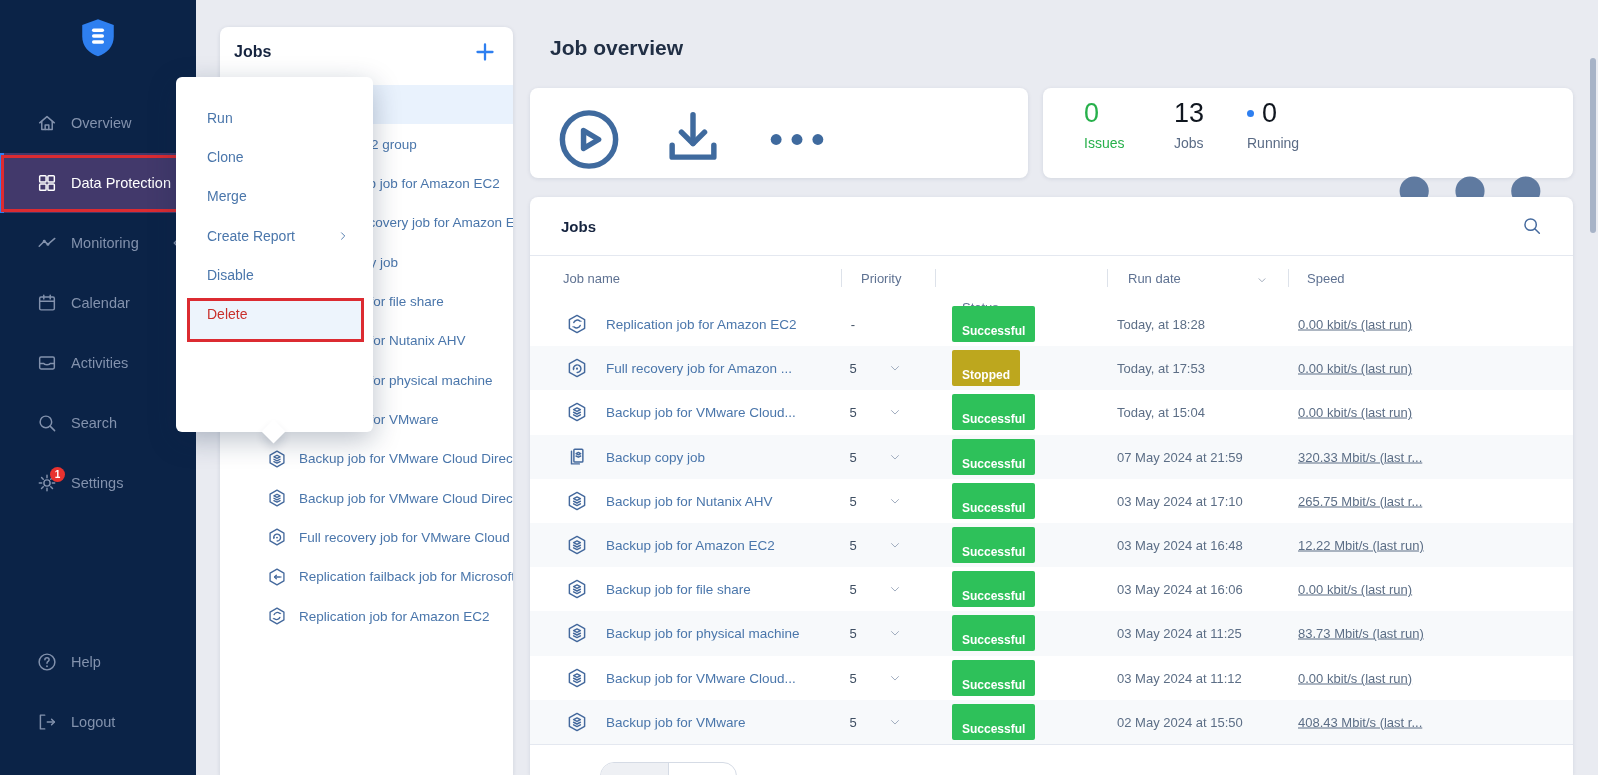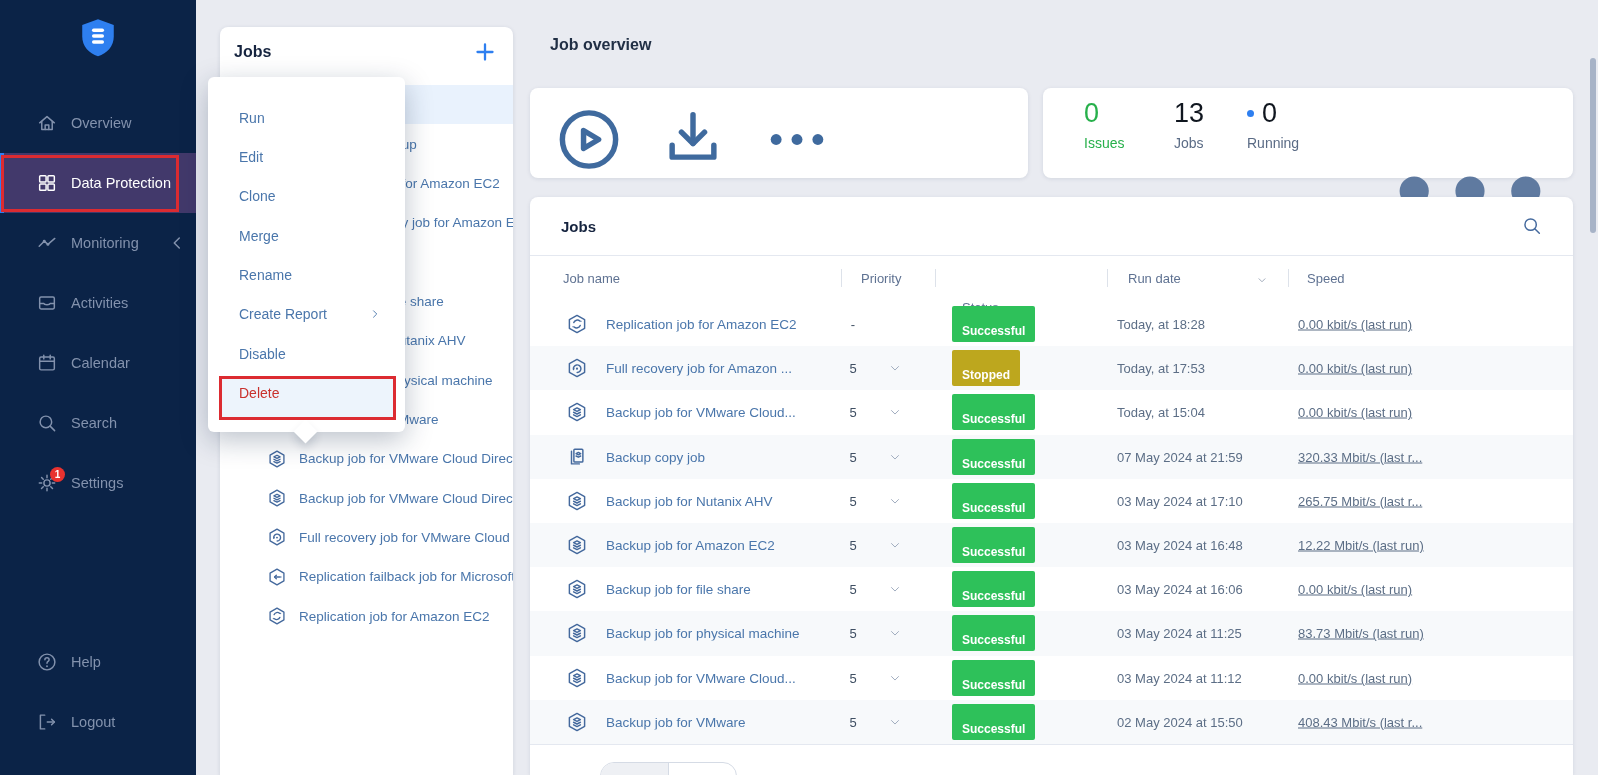--- a/index.html
+++ b/index.html
@@ -34,32 +34,32 @@
   .plus-btn svg { stroke-width:2.3; }
   .panel-list { position:absolute; left:0; top:58px; width:100%; }
   .panel-row { height:39.35px; display:flex; align-items:center; padding-left:47px; gap:12px; font-size:13.5px;
                color:#4a76ab; white-space:nowrap; overflow:hidden; cursor:pointer; }
   .panel-row .ico { width:20px; height:20px; flex:0 0 20px; color:#44699d; }
   .panel-row.indent { padding-left:79px; }
   .panel-row.selected { background:#e9f2fd; }
 
   
   .context-menu { position:absolute; left:176px; top:77px; width:197px; height:355px; background:#fff; border-radius:6px;
-                  box-shadow:0 8px 28px rgba(15,35,70,.28); z-index:30; padding-top:21px;margin-left:32px; }
+                  box-shadow:0 8px 28px rgba(15,35,70,.28); z-index:30; padding-top:21px; }
   .menu-caret { position:absolute; left:89px; bottom:-8px; width:17px; height:17px; background:#fff;
                 transform:rotate(45deg); box-shadow:4px 4px 8px rgba(15,35,70,.15); z-index:-1; }
   .menu-item { position:relative; height:39.35px; display:flex; align-items:center; padding-left:31px;
                font-size:14px; color:#4a76ab; cursor:pointer; }
   .menu-item .sub-chevron { position:absolute; left:160px; width:14px; height:14px; color:#4a76ab; }
   .menu-item.danger { color:#c9302c; }
   .delete-box { position:absolute; left:11px; top:3px; width:177px; height:44px; border:3px solid #dc2b31;
                 background:#edf4fc; z-index:-1; }
 
   
-  .page-title { position:absolute; left:550px; top:36px; font-size:16px; color:#212f45; z-index:2; }
+  .page-title { position:absolute; left:550px; top:36px; font-size:21px; color:#212f45; z-index:2; }
   .card { position:absolute; background:#fff; border-radius:8px; box-shadow:0 1px 4px rgba(20,40,80,.10); }
   .action-card { left:530px; top:88px; width:498px; height:90px; display:flex; padding:13px 0 0 7px; }
   .action-btn { width:104px; text-align:center; cursor:pointer; color:#4c6d95; }
   .action-btn .ico { width:30px; height:30px; margin:0 auto; color:#3f6a9e; }
   .action-btn .ico svg { stroke-width:1.7; }
   .action-label { display:block; margin-top:17px; font-size:14.5px; }
 
   .stats-card { left:1043px; top:88px; width:530px; height:90px; }
   .stat { position:absolute; top:0; }
   .stat-value { font-size:27px; color:#10161f; display:flex; align-items:center; gap:8px; margin-top:10px; }
@@ -145,34 +145,34 @@
           <span>Monitoring</span>
           <span class="nav-chevron ico">
             <svg viewBox="0 0 24 24">
               <path d="M14.5 6.5 9 12l5.5 5.5"></path>
             </svg>
           </span>
         </div>
         <div class="nav-item">
           <span class="ico" style="width:22px;height:22px;position:relative">
             <svg viewBox="0 0 24 24">
+              <rect x="4" y="5.5" width="16" height="14" rx="1.5"></rect>
+              <path d="M8.5 3.5v4M15.5 3.5v4M4 10.2h16"></path>
+            </svg>
+          </span>
+          <span>Calendar</span>
+        </div>
+        <div class="nav-item">
+          <span class="ico" style="width:22px;height:22px;position:relative">
+            <svg viewBox="0 0 24 24">
               <rect x="4" y="5.5" width="16" height="13" rx="1.5"></rect>
               <path d="M4 12.5h4.6c.4 2 6.4 2 6.8 0H20"></path>
             </svg>
           </span>
           <span>Activities</span>
-        </div>
-        <div class="nav-item">
-          <span class="ico" style="width:22px;height:22px;position:relative">
-            <svg viewBox="0 0 24 24">
-              <rect x="4" y="5.5" width="16" height="14" rx="1.5"></rect>
-              <path d="M8.5 3.5v4M15.5 3.5v4M4 10.2h16"></path>
-            </svg>
-          </span>
-          <span>Calendar</span>
         </div>
         <div class="nav-item">
           <span class="ico" style="width:22px;height:22px;position:relative">
             <svg viewBox="0 0 24 24">
               <circle cx="10.8" cy="10.8" r="6.3"></circle>
               <path d="M15.4 15.4 20.3 20.3"></path>
             </svg>
           </span>
           <span>Search</span>
         </div>
@@ -654,30 +654,24 @@
         </div>
     </div>
   </main>
 
   <div class="context-menu" id="context-menu">
     <div class="menu-caret"></div>
   <div class="menu-item">
         <span>Run</span>
       </div>
       <div class="menu-item">
-        <span>Edit</span>
-      </div>
-      <div class="menu-item">
         <span>Clone</span>
       </div>
       <div class="menu-item">
         <span>Merge</span>
-      </div>
-      <div class="menu-item">
-        <span>Rename</span>
       </div>
       <div class="menu-item">
         <span>Create Report</span>
         <span class="sub-chevron ico">
           <svg viewBox="0 0 24 24">
             <path d="M9.5 6.5 15 12l-5.5 5.5"></path>
           </svg>
         </span>
       </div>
       <div class="menu-item">

